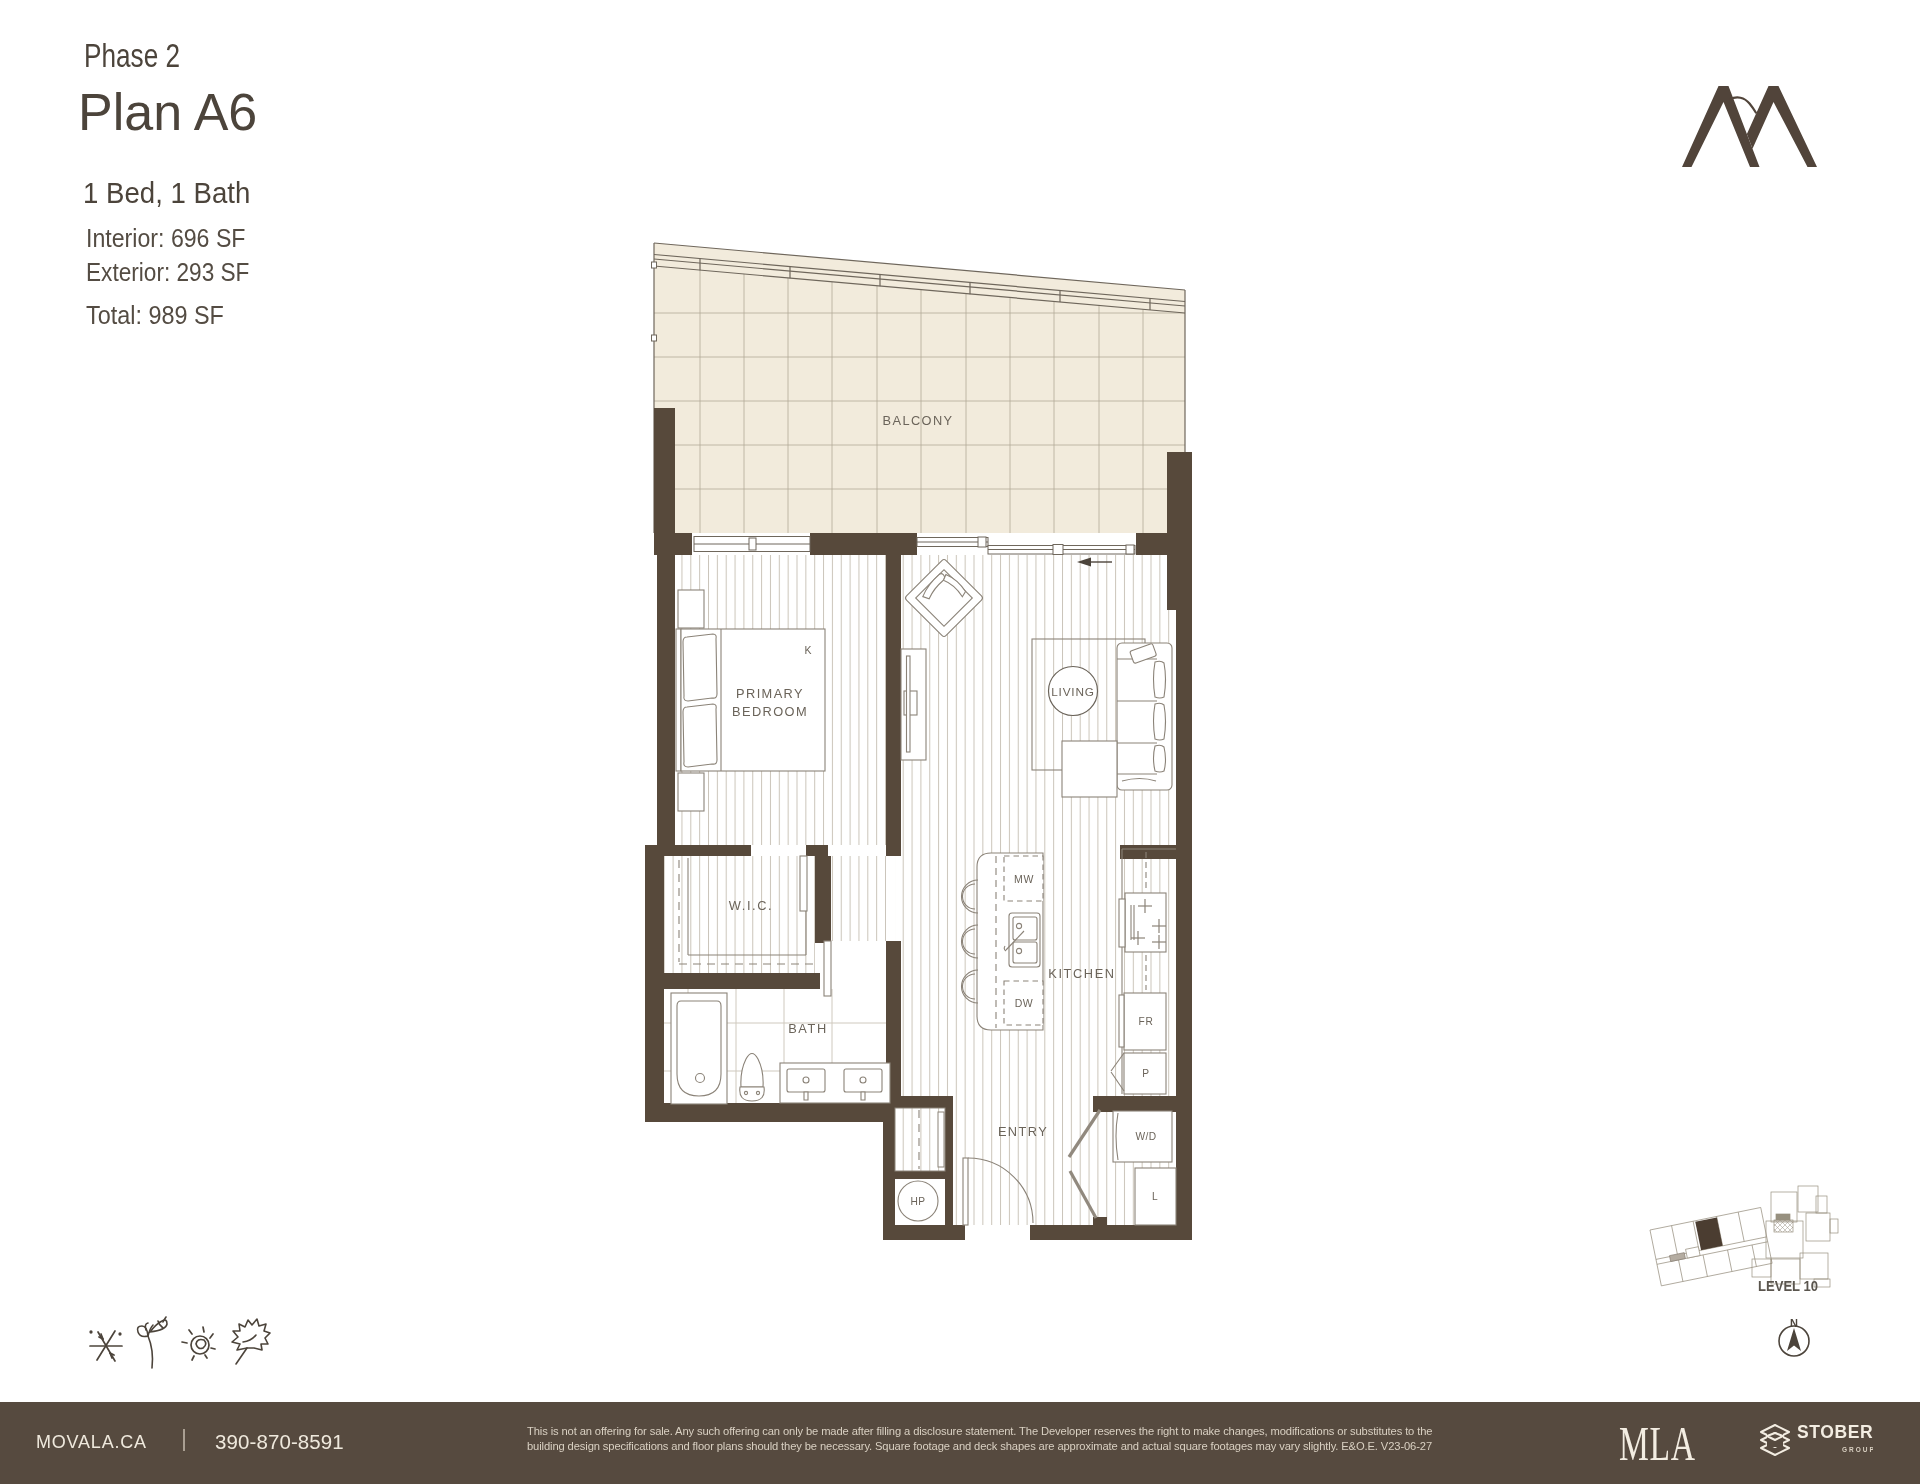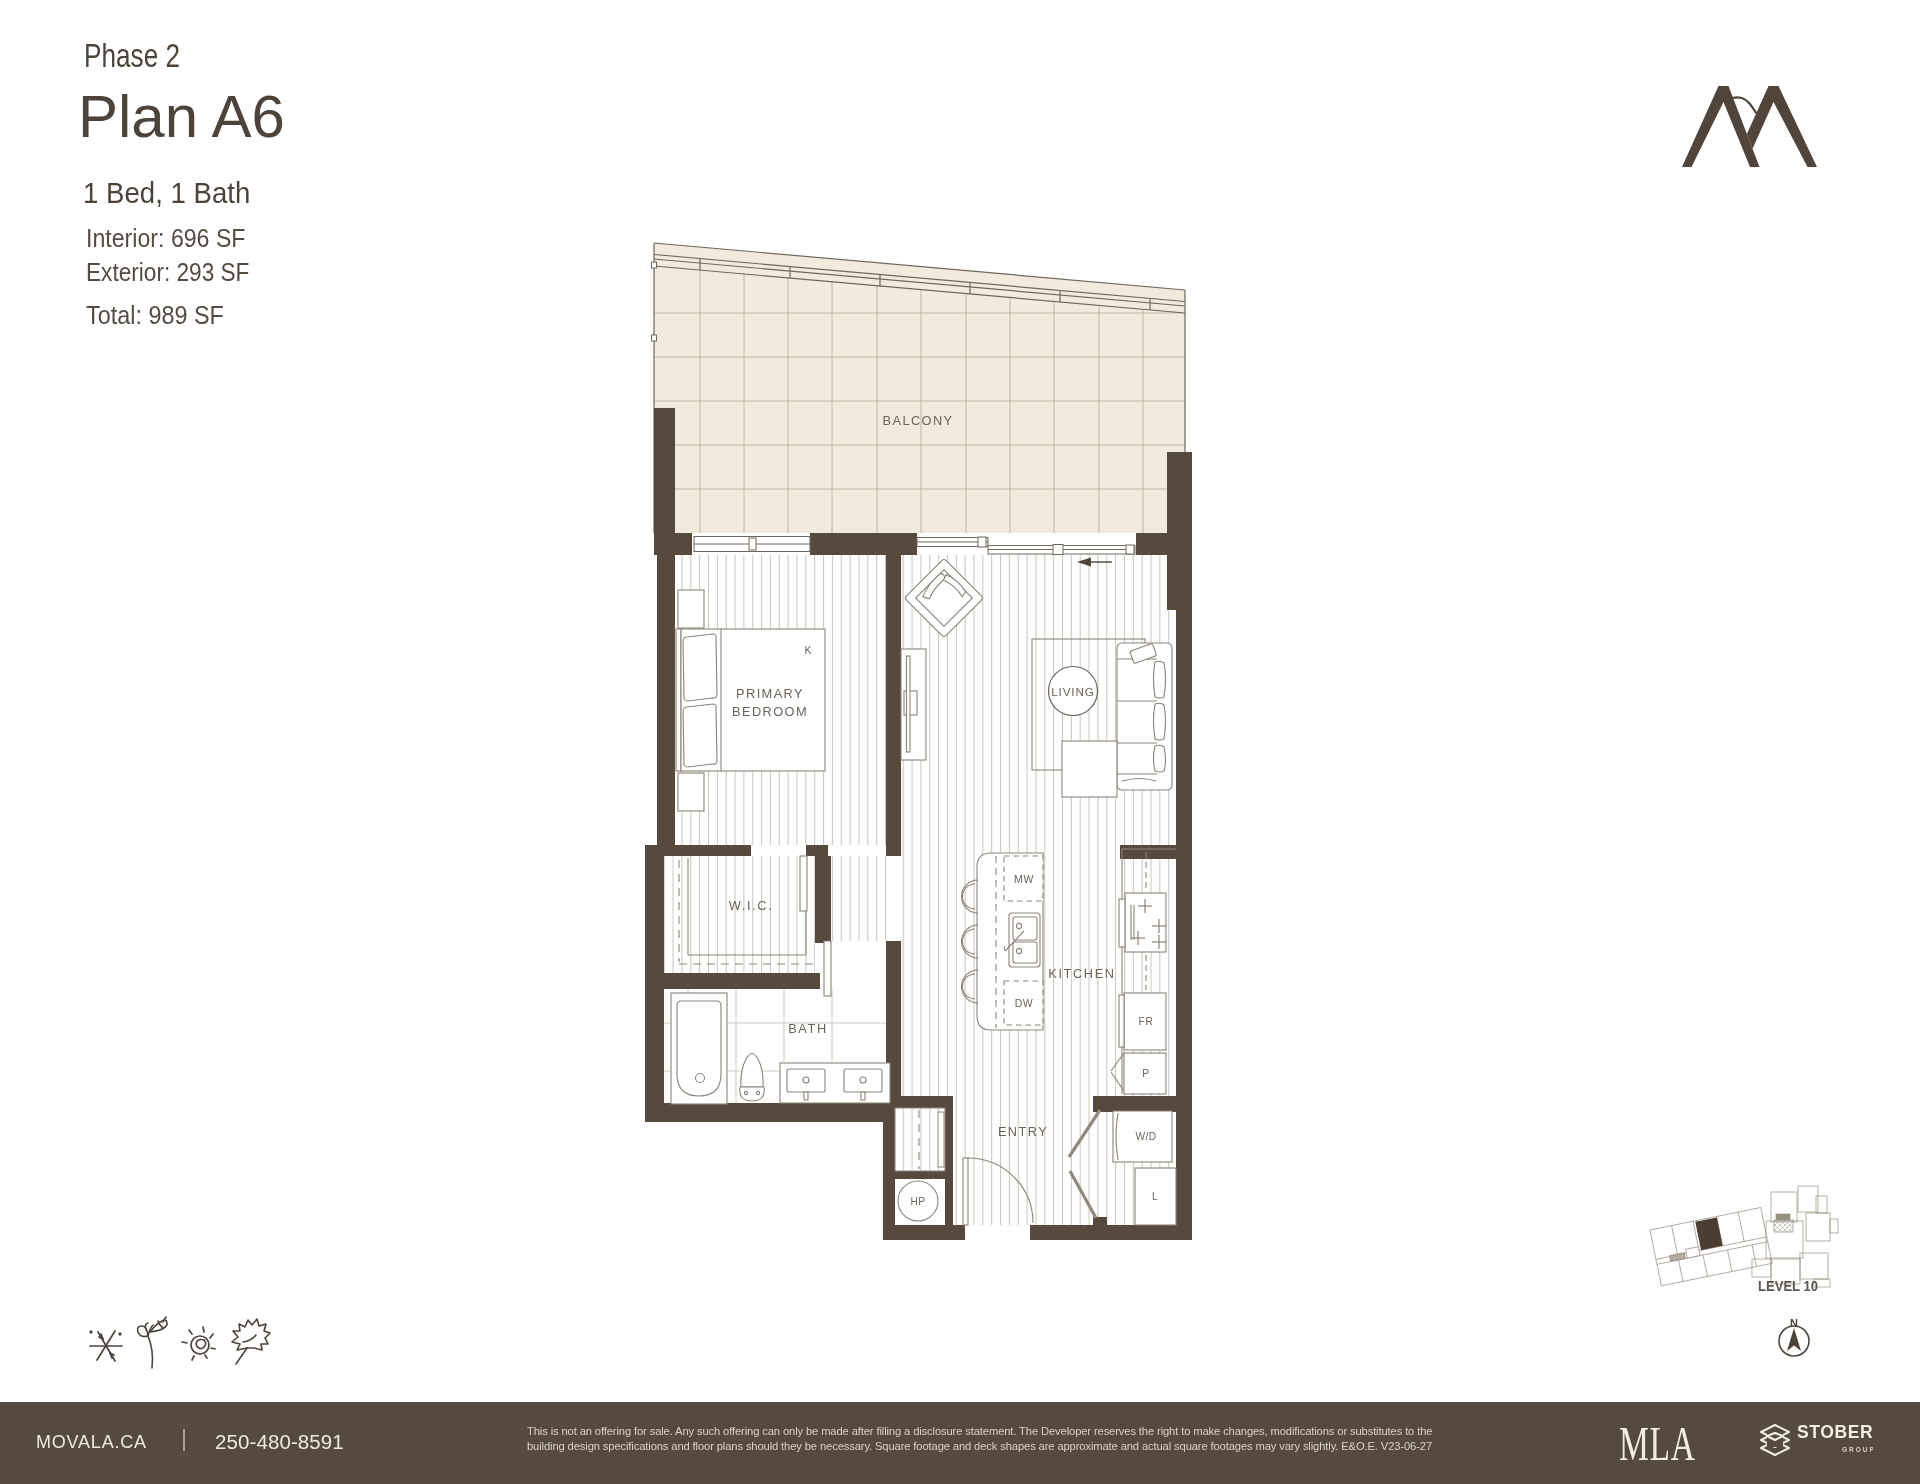--- a/index.html
+++ b/index.html
@@ -5,37 +5,37 @@
   html,body{margin:0;padding:0;}
   body{width:1920px;height:1484px;position:relative;background:#ffffff;font-family:"Liberation Sans", sans-serif;overflow:hidden;}
   .abs{position:absolute;}
   .sx{transform-origin:left top;}
 </style>
 </head>
 <body>
 
 <div class="abs sx" style="left:84px;top:36px;font-size:34px;color:#4c443b;transform:scaleX(0.77);">Phase 2</div>
 
-<div class="abs sx" style="left:78px;top:82px;font-size:60px;color:#4c443b;transform:scaleX(1.0);">Plan A6</div>
+<div class="abs sx" style="left:78px;top:82px;font-size:52px;color:#4c443b;transform:scaleX(1.0);">Plan A6</div>
 
 <div class="abs sx" style="left:83px;top:176px;font-size:30px;color:#4c443b;transform:scaleX(0.92);">1 Bed, 1 Bath</div>
 
 <div class="abs sx" style="left:86px;top:223px;font-size:26px;color:#544c43;transform:scaleX(0.89);">Interior: 696 SF</div>
 
 <div class="abs sx" style="left:86px;top:257px;font-size:26px;color:#544c43;transform:scaleX(0.87);">Exterior: 293 SF</div>
 
 <div class="abs sx" style="left:86px;top:300px;font-size:26px;color:#544c43;transform:scaleX(0.90);">Total: 989 SF</div>
 
 <div class="abs" style="left:0;top:1402px;width:1920px;height:82px;background:#564a3f;"></div>
 
 <div class="abs" style="left:36px;top:1432px;font-size:18px;color:#efe9dd;letter-spacing:0.8px;">MOVALA.CA</div>
 
 <div class="abs" style="left:183px;top:1429px;width:1.5px;height:22px;background:#a99f92;"></div>
 
-<div class="abs" style="left:215px;top:1430px;font-size:20.5px;color:#efe9dd;letter-spacing:0.1px;">250-480-8591</div>
+<div class="abs" style="left:215px;top:1430px;font-size:20.5px;color:#efe9dd;letter-spacing:0.1px;">390-870-8591</div>
 
 <div class="abs" style="left:527px;top:1424px;font-size:11.2px;line-height:14.6px;color:#d9d0c2;letter-spacing:-0.12px;white-space:nowrap;">This is not an offering for sale. Any such offering can only be made after filling a disclosure statement. The Developer reserves the right to make changes, modifications or substitutes to the<br>building design specifications and floor plans should they be necessary. Square footage and deck shapes are approximate and actual square footages may vary slightly. E&amp;O.E. V23-06-27</div>
 
 <div class="abs sx" style="left:1619px;top:1416px;font-family:'Liberation Serif',serif;font-size:48px;color:#f3ede2;transform:scaleX(0.70);letter-spacing:1px;">MLA</div>
 
 <svg class="abs" style="left:1753px;top:1421px;" width="120" height="40" viewBox="0 0 120 40">
   <g fill="none" stroke="#f3ede2" stroke-width="2" stroke-linejoin="round">
     <path d="M8,11 L22,4 L36,11 L22,18 Z"></path>
     <path d="M8,19 L22,12 L36,19 L22,26 Z"></path>
     <path d="M8,27 L22,20 L36,27 L22,34 Z"></path>

